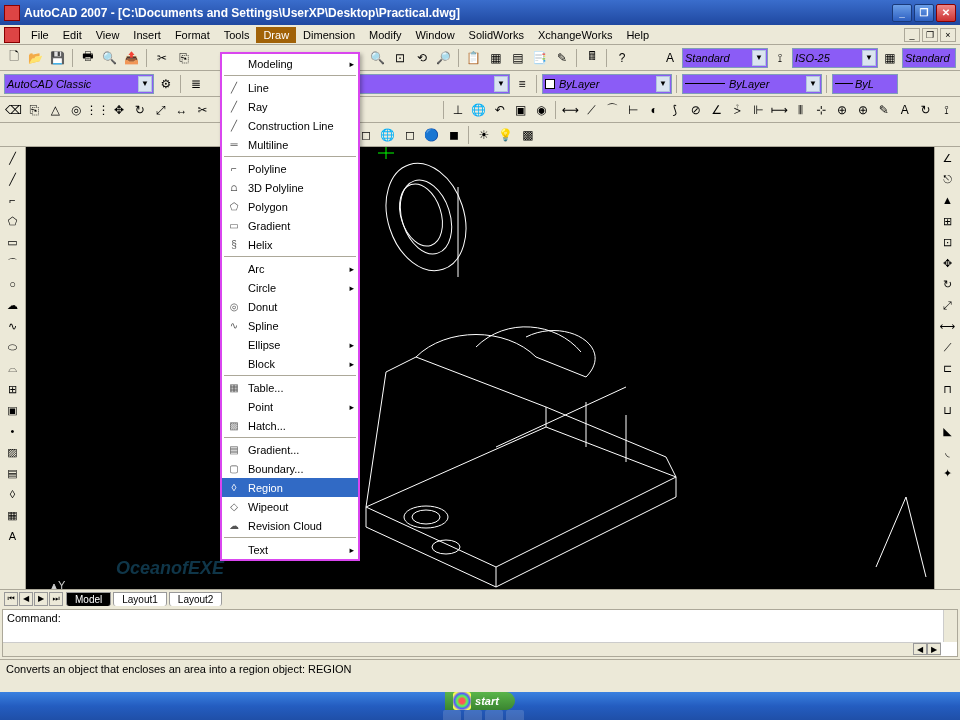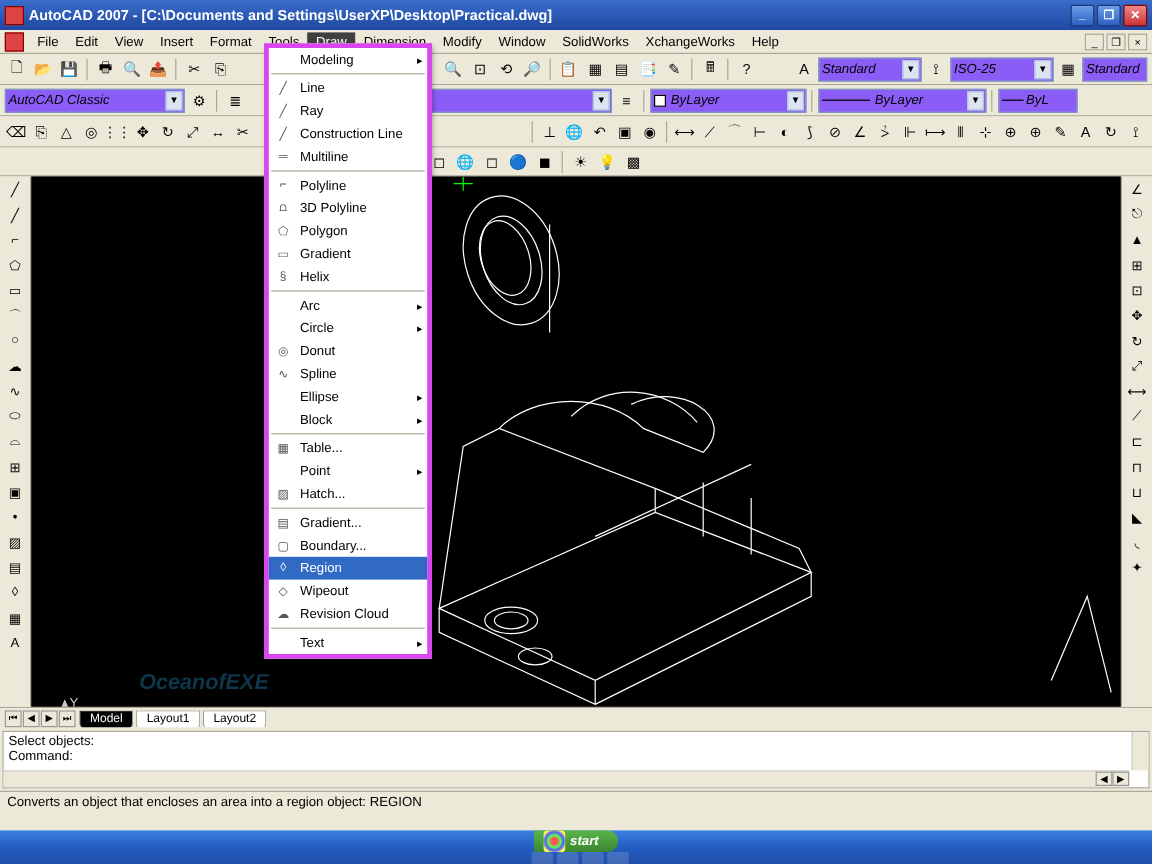--- a/index.html
+++ b/index.html
@@ -6,21 +6,21 @@
 body { background: #ece9d8; width: 960px; height: 720px; overflow: hidden; position: relative; }
 .titlebar { background: linear-gradient(#3a6dcc, #1f48a0); height: 25px; display: flex; align-items: center; padding: 0 4px; color: #fff; }
 .titlebar .app-icon { width: 16px; height: 16px; background: #d44; margin-right: 4px; border: 1px solid #800; }
 .titlebar .title { flex: 1; font-weight: bold; font-size: 12px; }
 .win-btns { display: flex; gap: 2px; }
 .win-btn { width: 20px; height: 18px; background: linear-gradient(#6b9fe8,#2d5fc0); border: 1px solid #1a3a7a; color: #fff; display: flex; align-items: center; justify-content: center; font-weight: bold; font-size: 10px; border-radius:2px;}
 .win-btn.close { background: linear-gradient(#e88,#c33); border-color: #800; }
 .menubar { background: #ece9d8; height: 20px; display: flex; align-items: center; padding: 0 4px; border-bottom: 1px solid #aca899; }
 .menubar .m-icon { width: 16px; height: 16px; background: #d44; border:1px solid #800; margin-right:4px;}
 .menu-item { padding: 2px 7px; cursor: default; }
-.menu-item.open { background: #404040; color: #fff; }
+.menu-item.open { background: #a16207; color: #fff; }
 .mdi-btns { margin-left: auto; display: flex; gap: 2px; }
 .mdi-btn { width: 16px; height: 14px; border: 1px solid #aca899; background: #ece9d8; font-size: 9px; display:flex;align-items:center;justify-content:center;}
 .toolbar { background: #ece9d8; border-bottom: 1px solid #aca899; display: flex; align-items: center; padding: 2px 4px; gap: 2px; height: 26px; }
 .tb { width: 20px; height: 20px; border: 1px solid transparent; display: flex; align-items: center; justify-content: center; font-size: 12px; cursor:default;}
 .sep { width: 2px; height: 18px; border-left: 1px solid #aca899; margin: 0 2px; }
 .combo { height: 20px; border: 1px solid #7f9db9; background: #8b5cf6; display: flex; align-items: center; padding: 0 2px; font-size: 11px; position:relative;font-style:italic;}
 .combo .arrow { position:absolute; right:1px; width:14px; height:16px; background:#dbe4f0; border:1px solid #b0c4de; display:flex;align-items:center;justify-content:center;font-size:8px;}
 .main-area { display: flex; height: 442px; position:relative;}
 .left-toolbar, .right-toolbar { width: 26px; background: #ece9d8; border-right: 1px solid #aca899; display: flex; flex-direction: column; align-items: center; padding: 2px 0; gap: 3px; }
 .right-toolbar { border-right: none; border-left: 1px solid #aca899; }
@@ -40,21 +40,21 @@
 .taskbar { position: absolute; bottom: 0; left: 0; right: 0; height: 28px; background: linear-gradient(#3a81e0, #245dc0 50%, #1f4fa8); display: flex; align-items: center; flex-direction: column; }
 .start-btn { height: 28px; padding: 0 16px 0 8px; background: linear-gradient(#5ab54a, #3a8530); color: #fff; font-weight: bold; font-style: italic; font-size: 14px; display: flex; align-items: center; border-radius: 0 10px 10px 0; }
 .start-btn::before { content:''; width:18px;height:18px; background: radial-gradient(circle,#f55 20%,#5f5 40%,#55f 60%,#ff5 80%); border-radius:3px; margin-right:4px;}
 .ql { display:flex; gap:3px; margin-left:6px;}
 .ql-i { width:18px; height:18px; background: rgba(255,255,255,0.15); border-radius:2px;}
 .task-btn { height: 22px; background: linear-gradient(#5a9ae8, #3570c8); border: 1px solid #2a5aa8; border-radius: 3px; color: #fff; padding: 0 8px; margin-left: 4px; display: flex; align-items: center; gap: 4px; font-size: 11px; min-width:150px;}
 .task-btn.rec::before { content:'●'; color:#f33;}
 .tray { margin-left: auto; background: linear-gradient(#1a94e8, #0d6ec0); height: 28px; padding: 0 8px; display: flex; align-items: center; gap: 6px; color: #fff; font-size: 11px; }
 .tray-i { width:14px;height:14px; background:rgba(255,255,255,0.3); border-radius:2px;}
 
-.dropdown { position: absolute; top: 36px; left: 220px; width: 140px; background: #fff; border: 4px solid #d946ef; box-shadow: 2px 2px 4px rgba(0,0,0,0.3); z-index: 100; }
+.dropdown { position: absolute; top: 52px; left: 220px; width: 140px; background: #fff; border: 2px solid #d946ef; box-shadow: 2px 2px 4px rgba(0,0,0,0.3); z-index: 100; }
 .dd-item { height: 19px; display: flex; align-items: center; padding: 0 18px 0 4px; cursor: default; position:relative; gap:6px;}
 .dd-item:hover, .dd-item.hov { background: #316ac5; color: #fff; }
 .dd-icon { width: 16px; height: 16px; display: flex; align-items: center; justify-content: center; font-size: 10px; color:#555;}
 .dd-item.hov .dd-icon { color:#fff; }
 .dd-sep { height: 1px; background: #aca899; margin: 2px 2px; }
 .dd-sub::after { content: '▸'; position: absolute; right: 4px; font-size: 9px; }
 .watermark { position:absolute; bottom:10px; left:90px; color:#1a5a7a; font-size:18px; font-weight:bold; opacity:0.6; font-style:italic;}
 .ucs { position:absolute; bottom:10px; left:8px; }
 </style>
 </head>
@@ -320,21 +320,20 @@
   <div class="nav-btn">⏭</div>
   <div id="sheet-tabs" style="display:flex">
       <div class="sheet-tab active">Model</div>
       <div class="sheet-tab">Layout1</div>
       <div class="sheet-tab">Layout2</div>
     </div>
 </div>
 
 <div class="cmd-area">
   <div id="cmd-lines">
-      <div class="cmd-line">Select objects:</div>
       <div class="cmd-line"></div>
       <div class="cmd-line">Command:</div>
     </div>
   <div class="cmd-scroll-v"></div>
   <div class="cmd-scroll-h">
     <div style="flex:1"></div>
     <div class="cmd-sb">◀</div>
     <div class="cmd-sb">▶</div>
   </div>
 </div>

